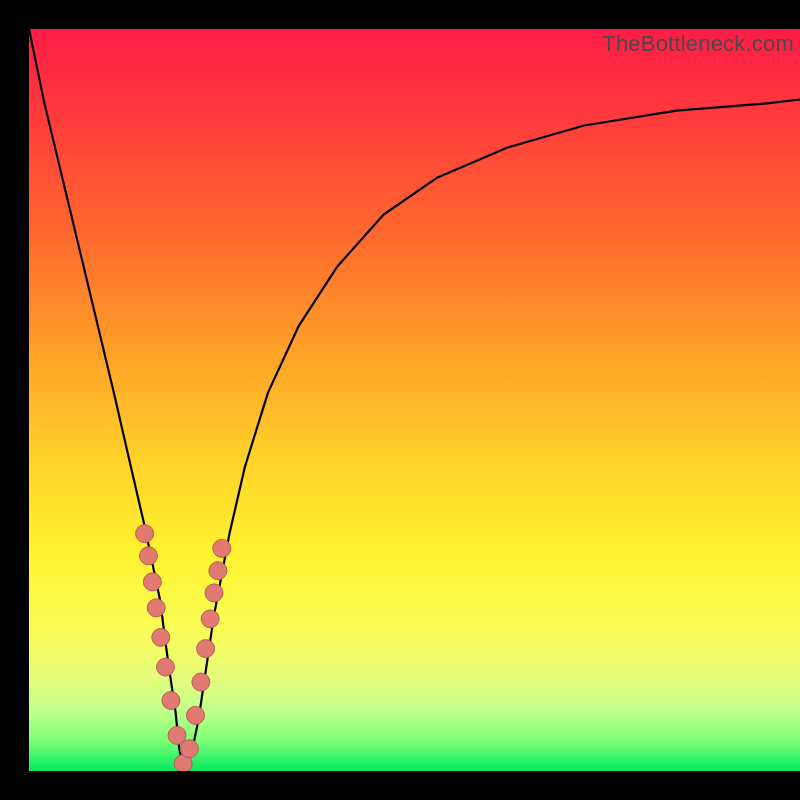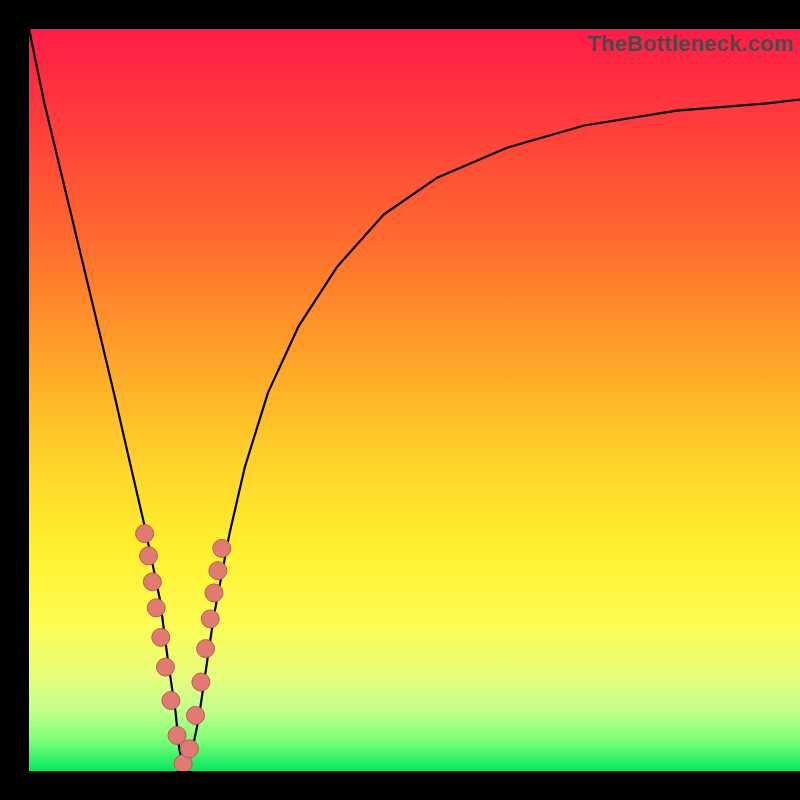--- a/index.html
+++ b/index.html
@@ -36,21 +36,21 @@
       #bfff8a 92%,
       #7cff76 96%,
       #00e85f 100%
     );
   }
   .watermark {
     position: absolute;
     top: 2px;
     right: 6px;
     font-size: 22px;
-    font-weight: 700;
+    font-weight: 400;
     color: #4a4a4a;
     letter-spacing: 0.2px;
     user-select: none;
     white-space: nowrap;
   }
   svg.curves {
     position: absolute;
     left: 0;
     top: 0;
     width: 771px;

